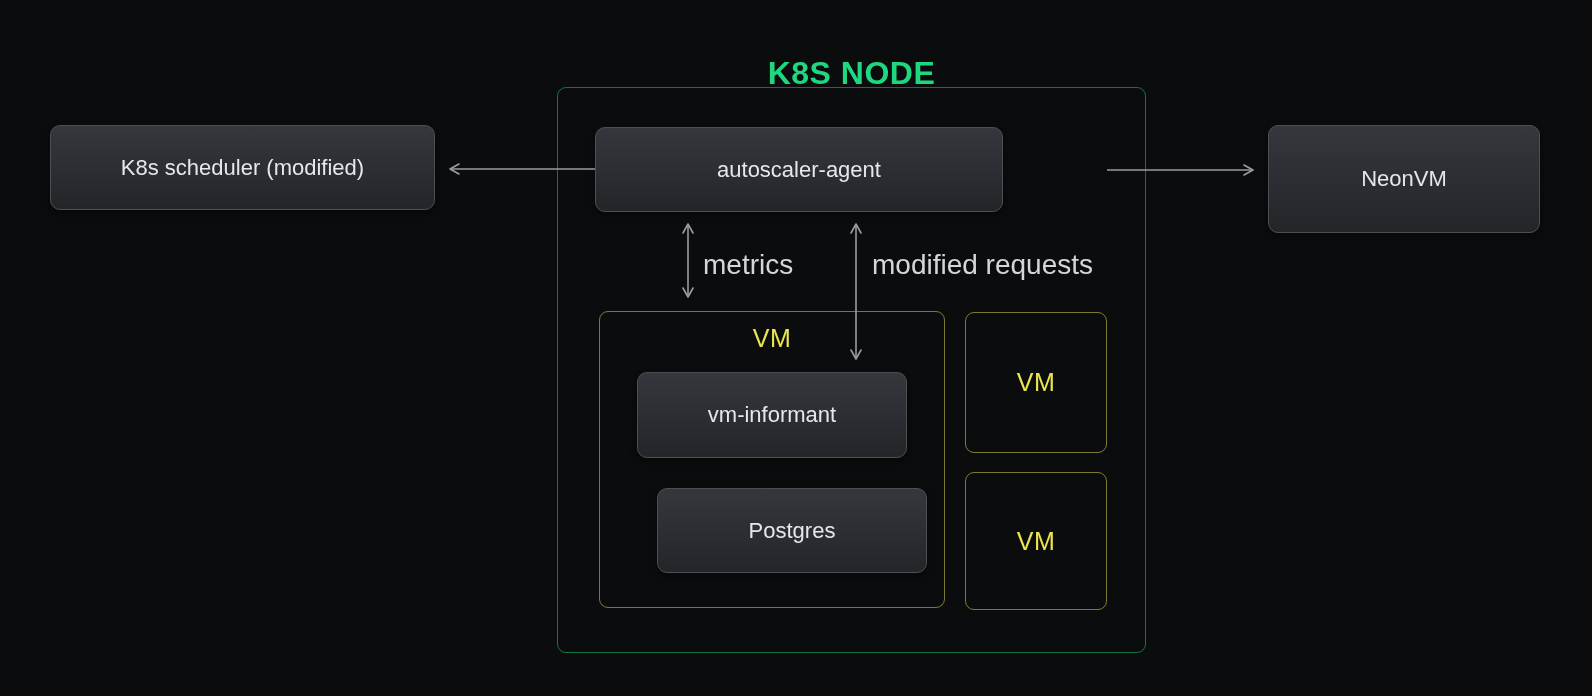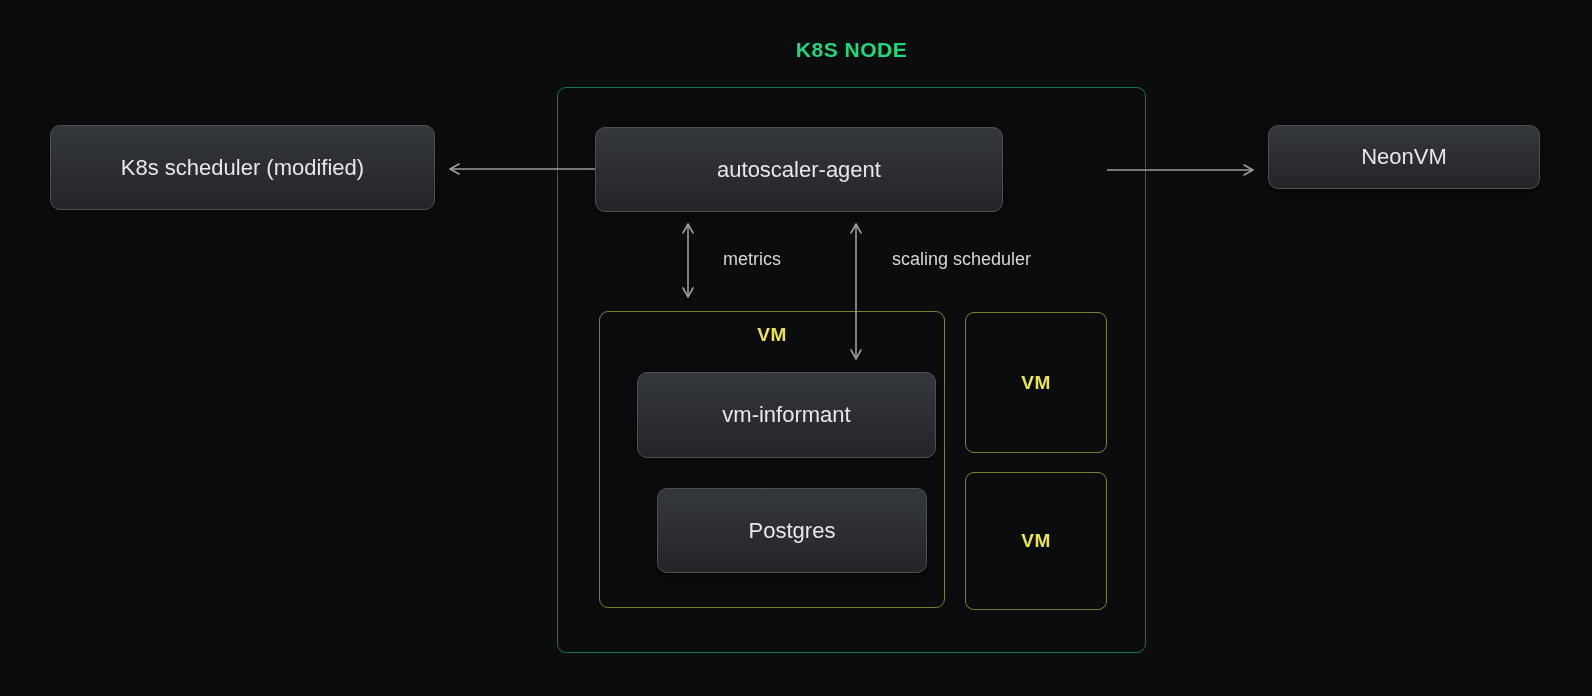--- a/index.html
+++ b/index.html
@@ -22,24 +22,24 @@
   .canvas {
     position: relative;
     width: 1592px;
     height: 696px;
     background: var(--bg);
     overflow: hidden;
   }
 
   .node-title {
     position: absolute;
-    left: 557px; top: 38px; width: 589px;
+    left: 557px; top: 55px; width: 589px;
     text-align: center;
     color: var(--accent-green);
-    font-size: 21px;
+    font-size: 32px;
     font-weight: 700;
     letter-spacing: 0.5px;
   }
 
   .node-box {
     position: absolute;
     left: 557px; top: 87px; width: 589px; height: 566px;
     border: 1.5px solid var(--node-border);
     border-radius: 9px;
   }
@@ -52,37 +52,37 @@
     background: linear-gradient(180deg, var(--panel-top) 0%, var(--panel-bottom) 100%);
     border: 1px solid var(--panel-border);
     border-radius: 10px;
     color: var(--panel-text);
     font-size: 22px;
     box-shadow: 0 3px 8px rgba(0,0,0,0.45);
   }
 
   .panel-scheduler { left: 50px;  top: 125px; width: 385px; height: 85px; }
   .panel-agent     { left: 595px; top: 127px; width: 408px; height: 85px; }
-  .panel-neonvm    { left: 1268px; top: 125px; width: 272px; height: 64px; }
-  .panel-informant { left: 637px; top: 372px; width: 299px; height: 86px; }
+  .panel-neonvm    { left: 1268px; top: 125px; width: 272px; height: 108px; }
+  .panel-informant { left: 637px; top: 372px; width: 270px; height: 86px; }
   .panel-postgres  { left: 637px; top: 488px; width: 270px; height: 85px; margin-left: 20px; }
 
   .vm-box {
     position: absolute;
     border: 1.5px solid var(--vm-border);
     border-radius: 9px;
   }
   .vm-main { left: 599px; top: 311px; width: 346px; height: 297px; }
   .vm-side-1 { left: 965px; top: 312px; width: 142px; height: 141px; }
   .vm-side-2 { left: 965px; top: 472px; width: 142px; height: 138px; }
 
   .vm-label {
     color: var(--vm-yellow);
-    font-size: 19px;
-    font-weight: 700;
+    font-size: 25px;
+    font-weight: 400;
     letter-spacing: 0.5px;
   }
   .vm-main .vm-label {
     position: absolute;
     top: 12px; left: 0; width: 100%;
     text-align: center;
   }
   .vm-side-1, .vm-side-2 {
     display: flex;
     align-items: center;
@@ -93,23 +93,22 @@
     position: absolute;
     left: 0; top: 0;
     pointer-events: none;
   }
   .arrow-line { stroke: var(--arrow-gray); stroke-width: 1.6; fill: none; }
   .arrow-head { stroke: var(--arrow-gray); stroke-width: 1.6; fill: none; stroke-linecap: round; stroke-linejoin: round; }
 
   .edge-label {
     position: absolute;
     color: var(--label-text);
-    font-size: 18px;
+    font-size: 28px;
     white-space: nowrap;
-    margin-left: 20px;
   }
   .edge-label-metrics { left: 703px; top: 249px; }
   .edge-label-scaling { left: 872px; top: 249px; }
 </style>
 </head>
 <body>
 
 <div class="canvas">
 
   <div class="node-title">K8S NODE</div>
@@ -159,15 +158,15 @@
 
     <path class="arrow-line" d="M1107 170 L1253 170" marker-end="url(#arrowhead)"></path>
 
     <path class="arrow-line" d="M688 224 L688 297" marker-start="url(#arrowhead)" marker-end="url(#arrowhead)"></path>
 
     <path class="arrow-line" d="M856 224 L856 359" marker-start="url(#arrowhead)" marker-end="url(#arrowhead)"></path>
   </svg>
 
   <span class="edge-label edge-label-metrics">metrics</span>
 
-  <span class="edge-label edge-label-scaling">scaling scheduler</span>
+  <span class="edge-label edge-label-scaling">modified requests</span>
 
 </div>
 
 </body></html>

